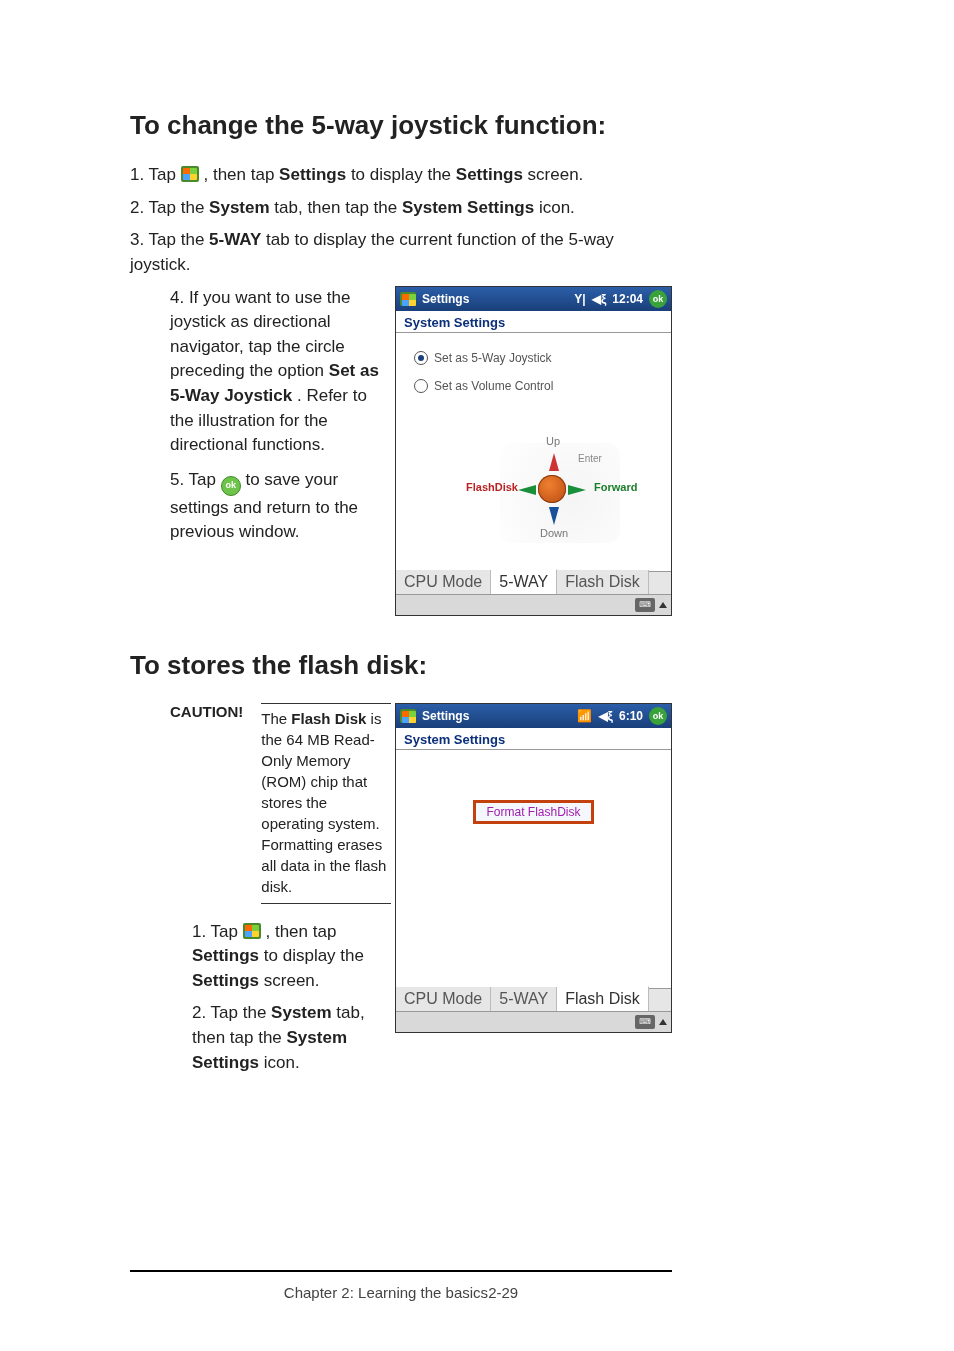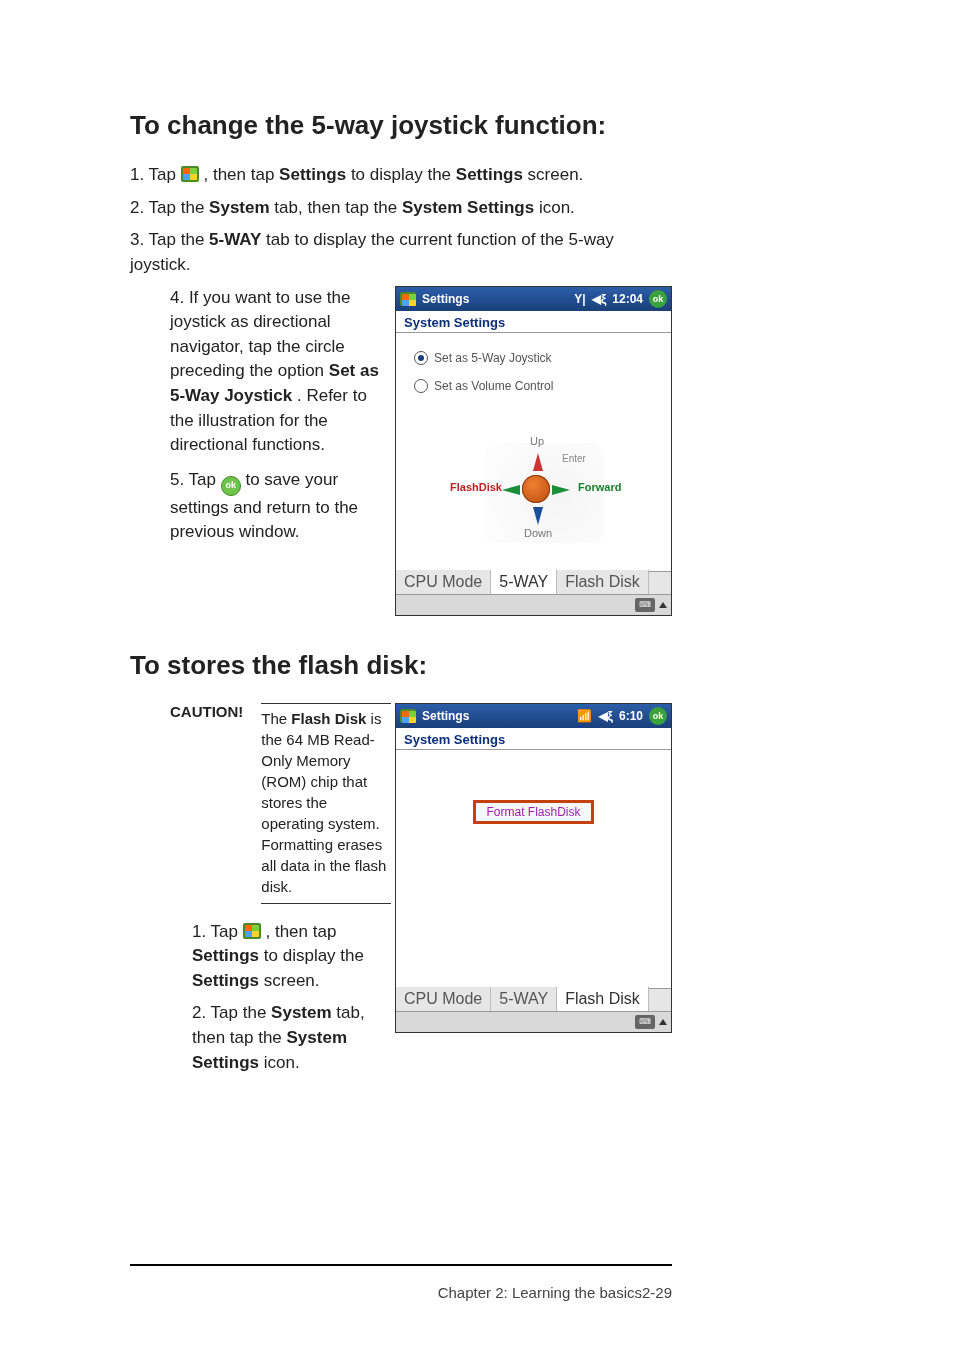--- a/index.html
+++ b/index.html
@@ -115,21 +115,21 @@
   .wm .radio .circ {
     width: 12px; height: 12px; border-radius: 50%;
     border: 1px solid #555; background: #fff;
     display: inline-flex; align-items: center; justify-content: center;
   }
   .wm .radio .circ.sel::after {
     content: ""; width: 6px; height: 6px; border-radius: 50%; background: #1a3f7a;
   }
   .wm .joy {
     position: absolute;
-    left: 48px; top: 90px;
+    left: 64px; top: 90px;
     width: 180px; height: 140px;
   }
   .wm .joy .hub {
     position: absolute;
     left: 78px; top: 52px;
     width: 28px; height: 28px;
     border-radius: 50%;
     background: radial-gradient(circle at 40% 35%, #f08030, #b84a10);
     box-shadow: 0 0 0 1px #8a3a10 inset;
   }
@@ -247,25 +247,25 @@
     border-top: 1px solid #333;
     border-bottom: 1px solid #333;
     padding: 4px 0 6px 0;
     max-width: 212px;
   }
 
   .footer {
     position: absolute;
     left: 130px; right: 100px; bottom: 50px;
     border-top: 2px solid #000;
-    padding-top: 18px;
+    padding-top: 12px;
     font-size: 15px;
     color: #444;
     display: flex;
-    justify-content: flex-end;
+    justify-content: center;
   }
 
   .two-col.section2-cols { margin-top: 6px; }
   .sig-icon { font-size: 12px; }
 </style>
 </head>
 <body>
 
 <div class="page">
 

